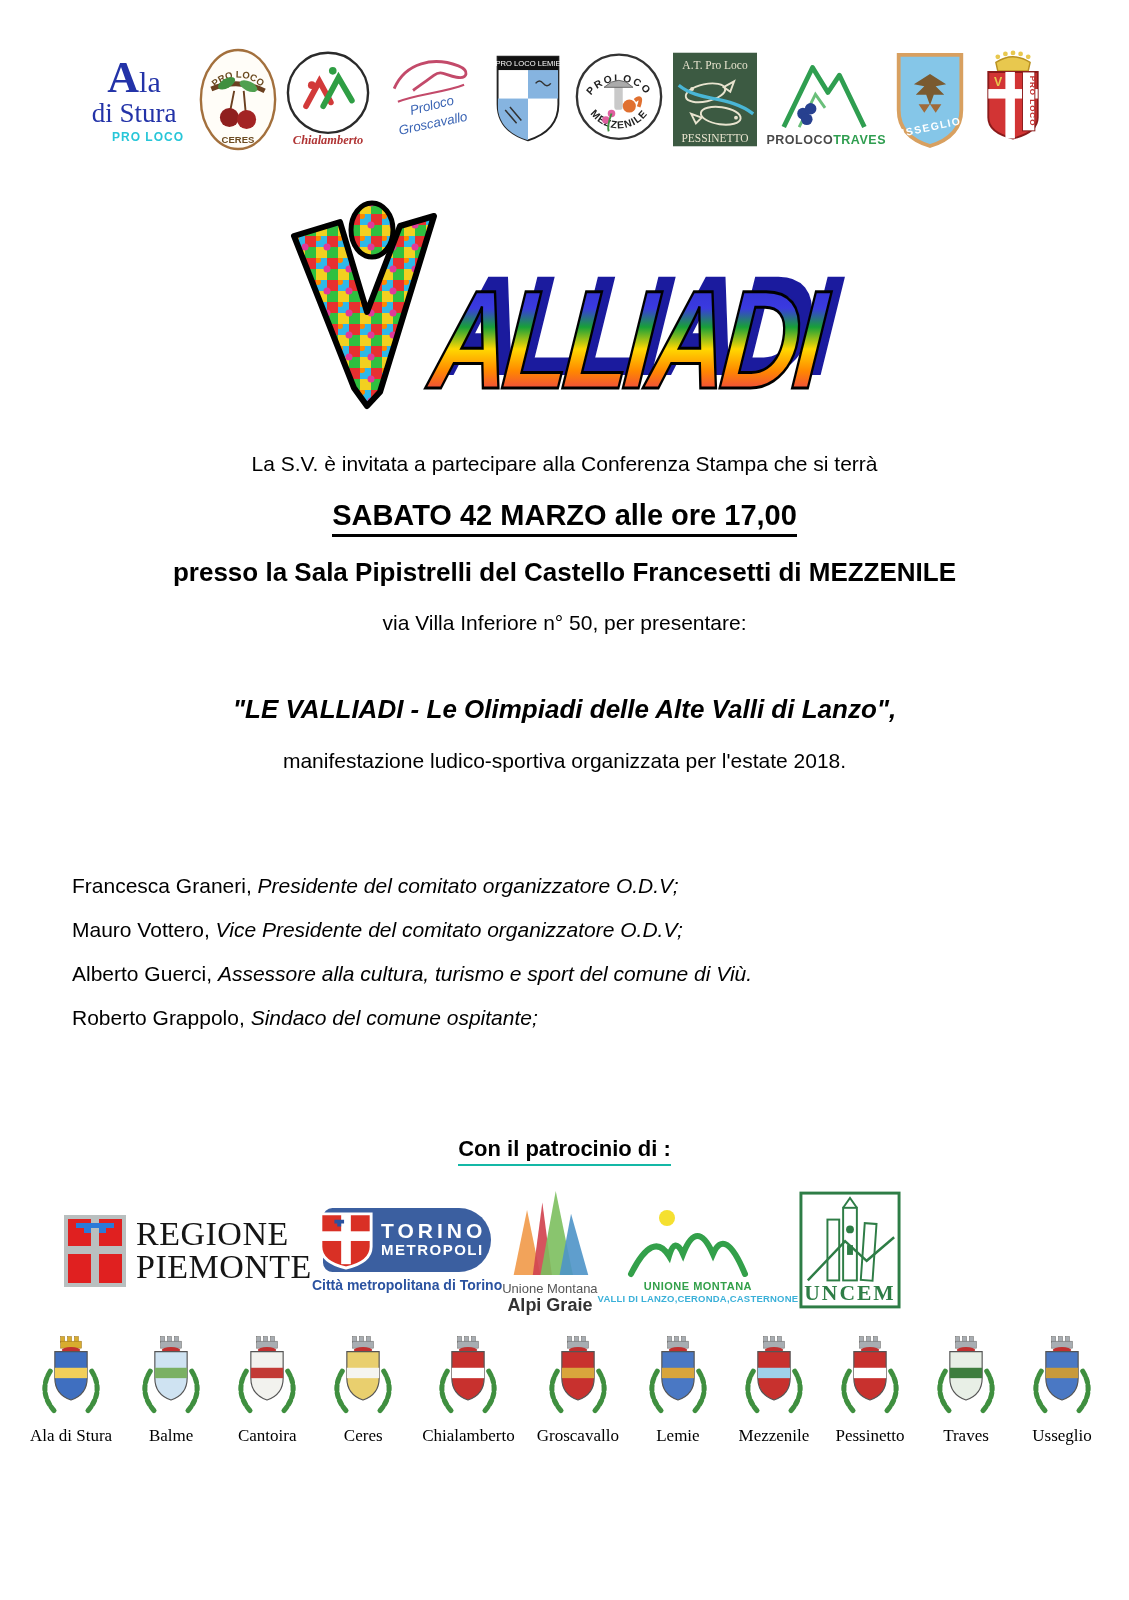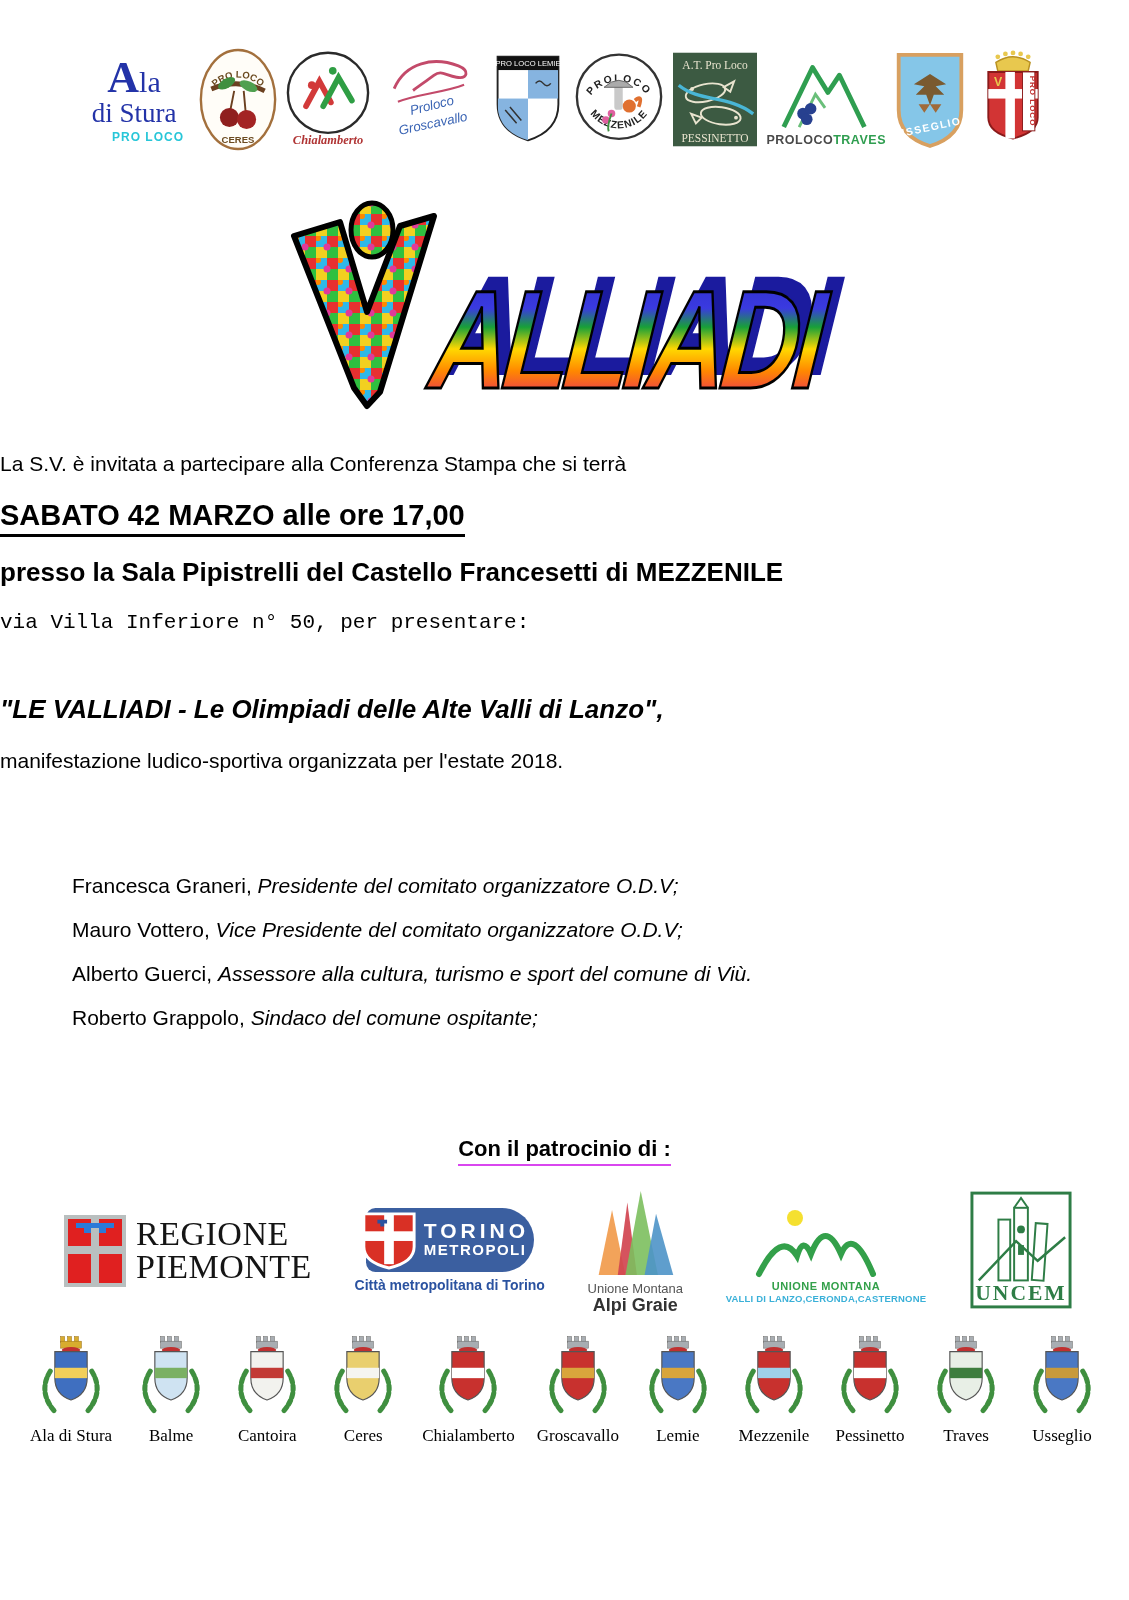--- a/index.html
+++ b/index.html
@@ -18,41 +18,41 @@
   .ala-l3{font-family:"Liberation Sans",sans-serif;font-size:12px;font-weight:bold;
           color:#27c6d8;letter-spacing:1px;margin-top:4px;text-align:right;padding-right:6px;}
   .traves-text{display:flex;font-size:12.5px;font-weight:bold;margin-top:2px;letter-spacing:.5px;}
   .traves-text .t1{color:#4a4a4a;}
   .traves-text .t2{color:#2f9e50;}
 
   
   .valliadi{position:absolute;left:272px;top:192px;width:586px;height:222px;}
 
   
-  .cline{position:absolute;left:0;width:100%;}
+  .cline{position:absolute;left:0;width:100%;text-align:center;}
   .inv1{top:452px;font-size:21px;}
   .inv2{top:499px;font-size:29px;font-weight:bold;}
   .inv3{top:557px;font-size:26px;font-weight:bold;}
-  .inv4{top:611px;font-size:21px;font-family:Liberation Mono, monospace;}
+  .inv4{top:611px;font-size:21px;}
   .etitle{top:694px;font-size:26px;font-weight:bold;font-style:italic;}
   .esub{top:749px;font-size:21px;}
   .u3{display:inline-block;border-bottom:3px solid #000;padding-bottom:2px;}
-  .u2{display:inline-block;border-bottom:2px solid #d946ef;padding-bottom:2px;}
+  .u2{display:inline-block;border-bottom:2px solid #14b8a6;padding-bottom:2px;}
 
   
   .speakers{position:absolute;left:72px;top:874px;font-size:21px;}
   .sp-line{margin-bottom:20px;}
   .sp-head{font-style:italic;}
   .sp-role{font-style:italic;}
 
   
   .pat-head{position:absolute;top:1136px;left:0;width:100%;text-align:center;
             font-size:22px;font-weight:bold;}
   .sponsors{position:absolute;top:1182px;left:62px;right:56px;height:136px;
-            display:flex;justify-content:space-between;align-items:center;}
+            display:flex;align-items:center;}
   .sponsor{display:flex;flex-direction:column;align-items:center;}
   .rp{flex-direction:row;align-items:center;gap:8px;}
   .rp-text{font-family:"Liberation Serif",serif;font-size:34px;line-height:.98;color:#151515;
            letter-spacing:.5px;}
   .tm-pill{position:relative;width:168px;height:64px;background:#3b5fa0;border-radius:10px 34px 34px 10px;
            display:flex;flex-direction:column;justify-content:center;padding-left:58px;box-sizing:border-box;}
   .tm-shield{position:absolute;left:-6px;top:2px;}
   .tm-l1{color:#fff;font-weight:bold;font-size:21px;letter-spacing:4px;line-height:1;}
   .tm-l2{color:#fff;font-weight:bold;font-size:15px;letter-spacing:1.5px;line-height:1.15;}
   .tm-sub{color:#2a52a0;font-weight:bold;font-size:14px;margin-top:5px;}

